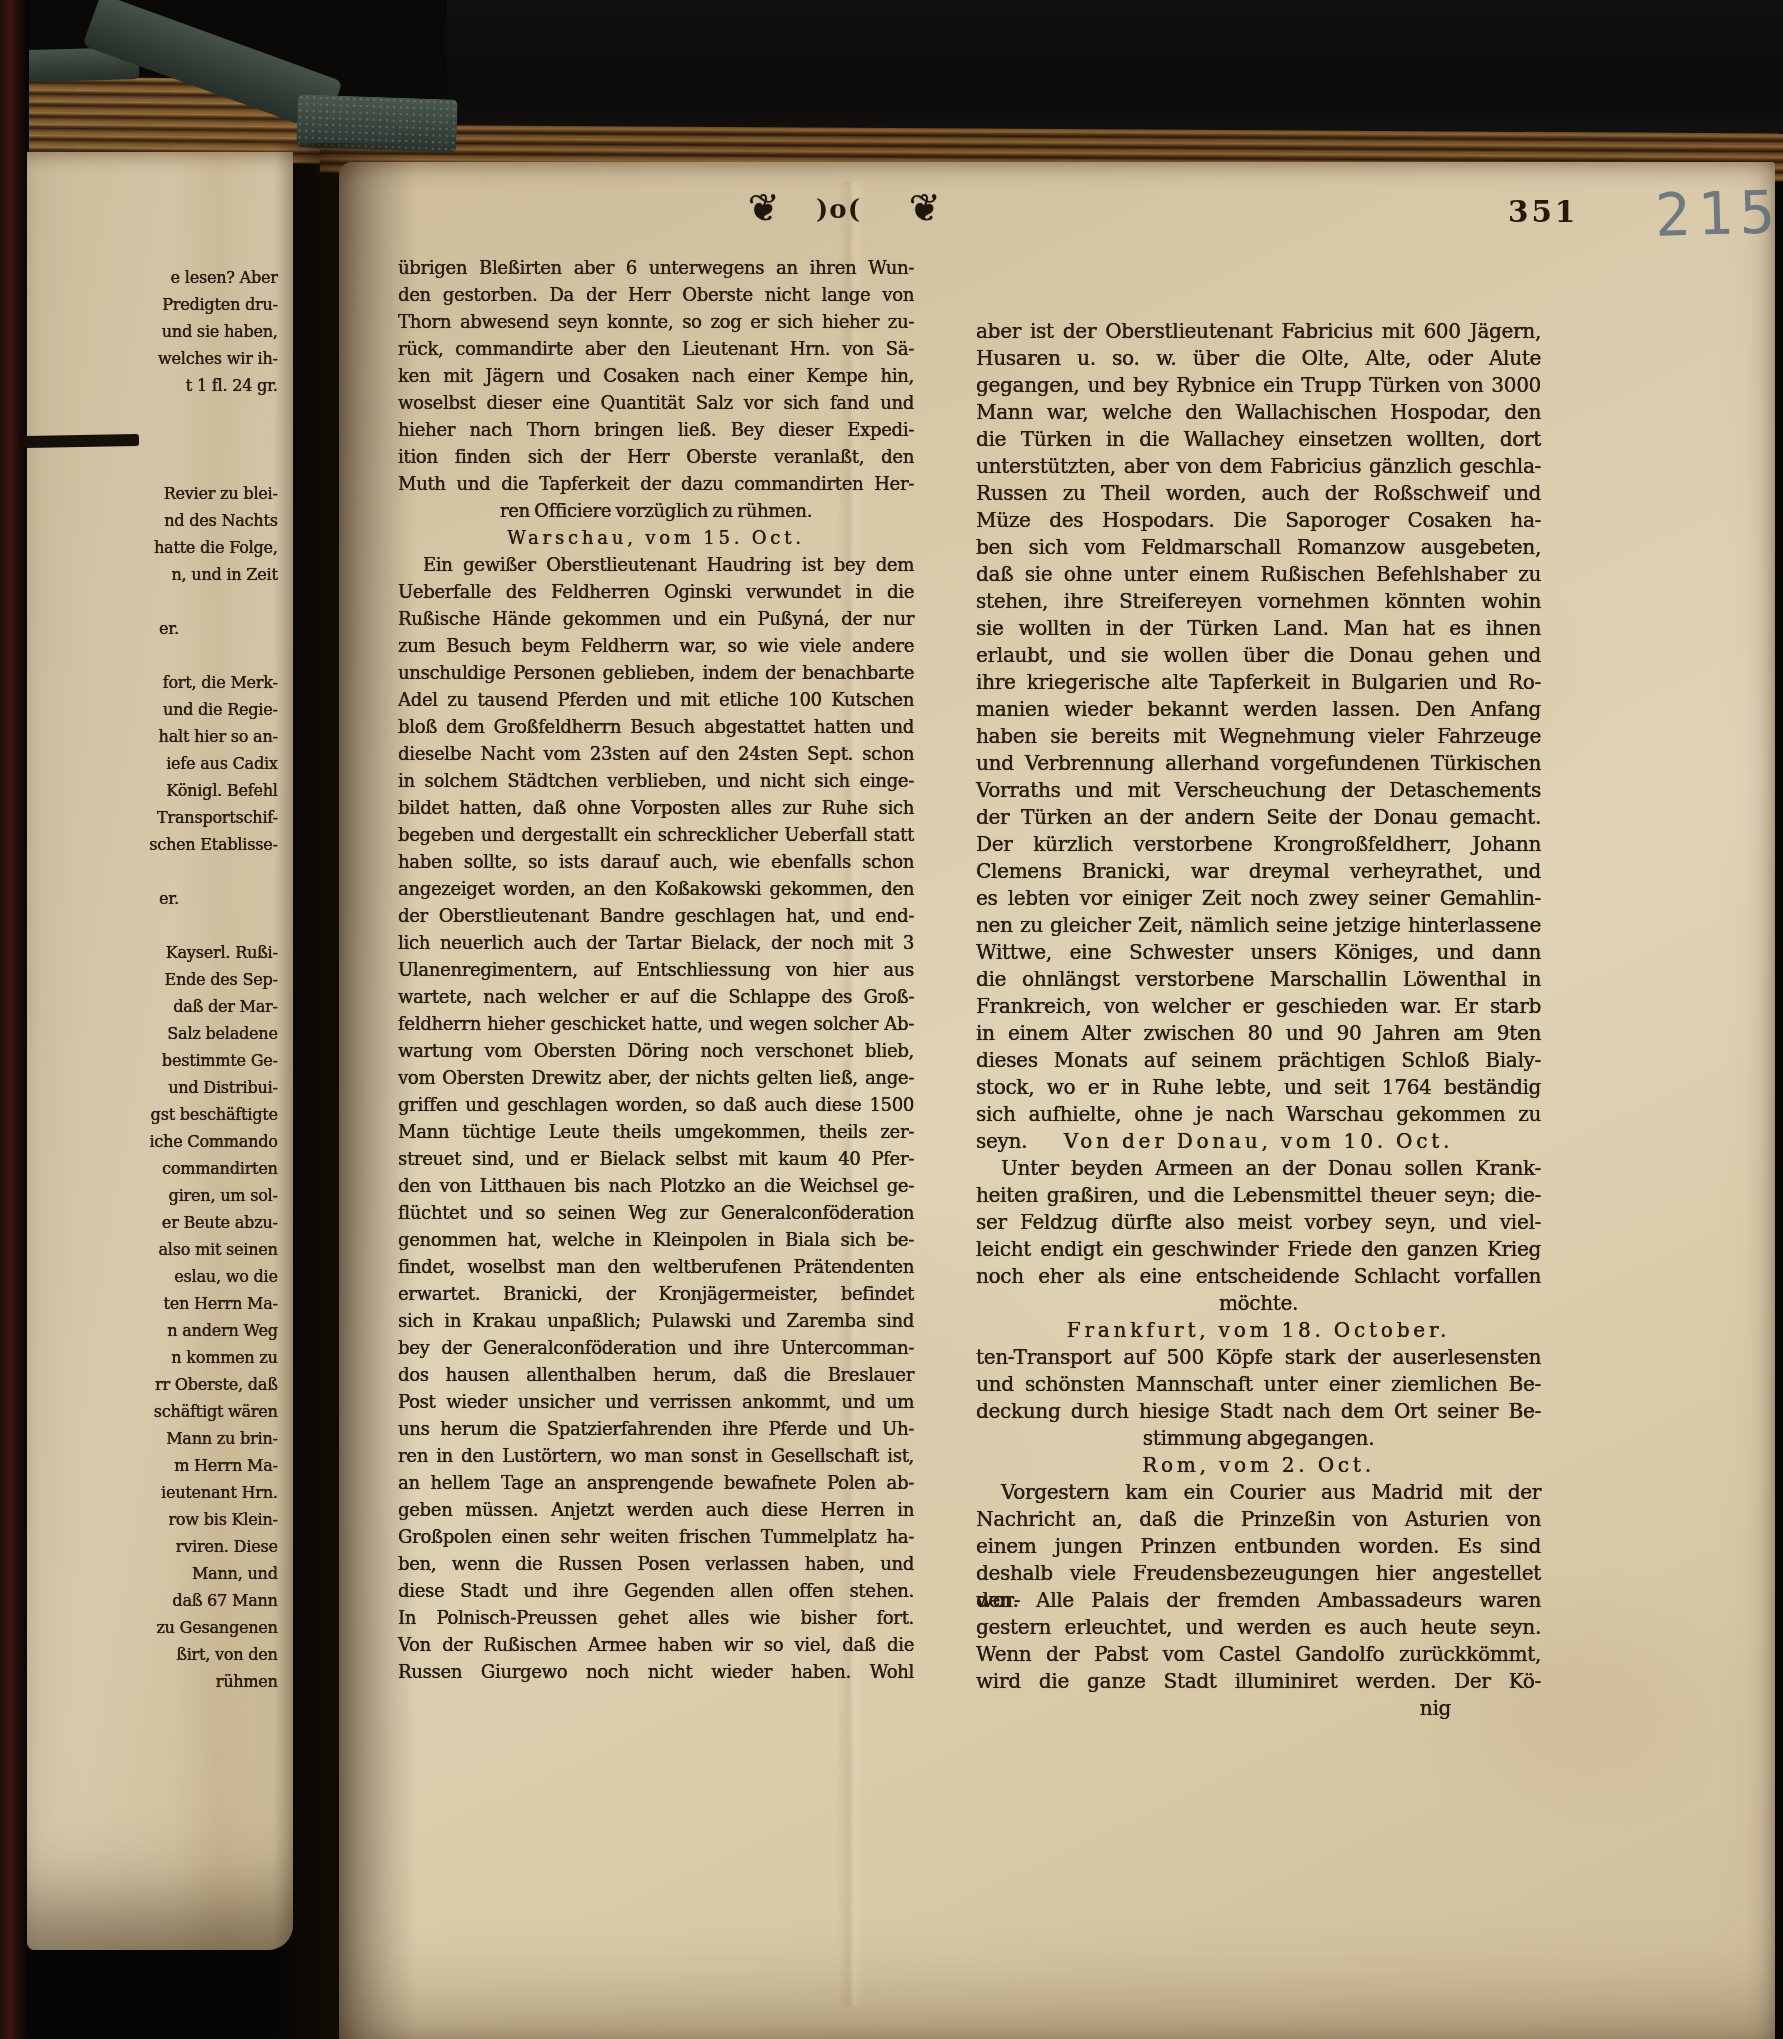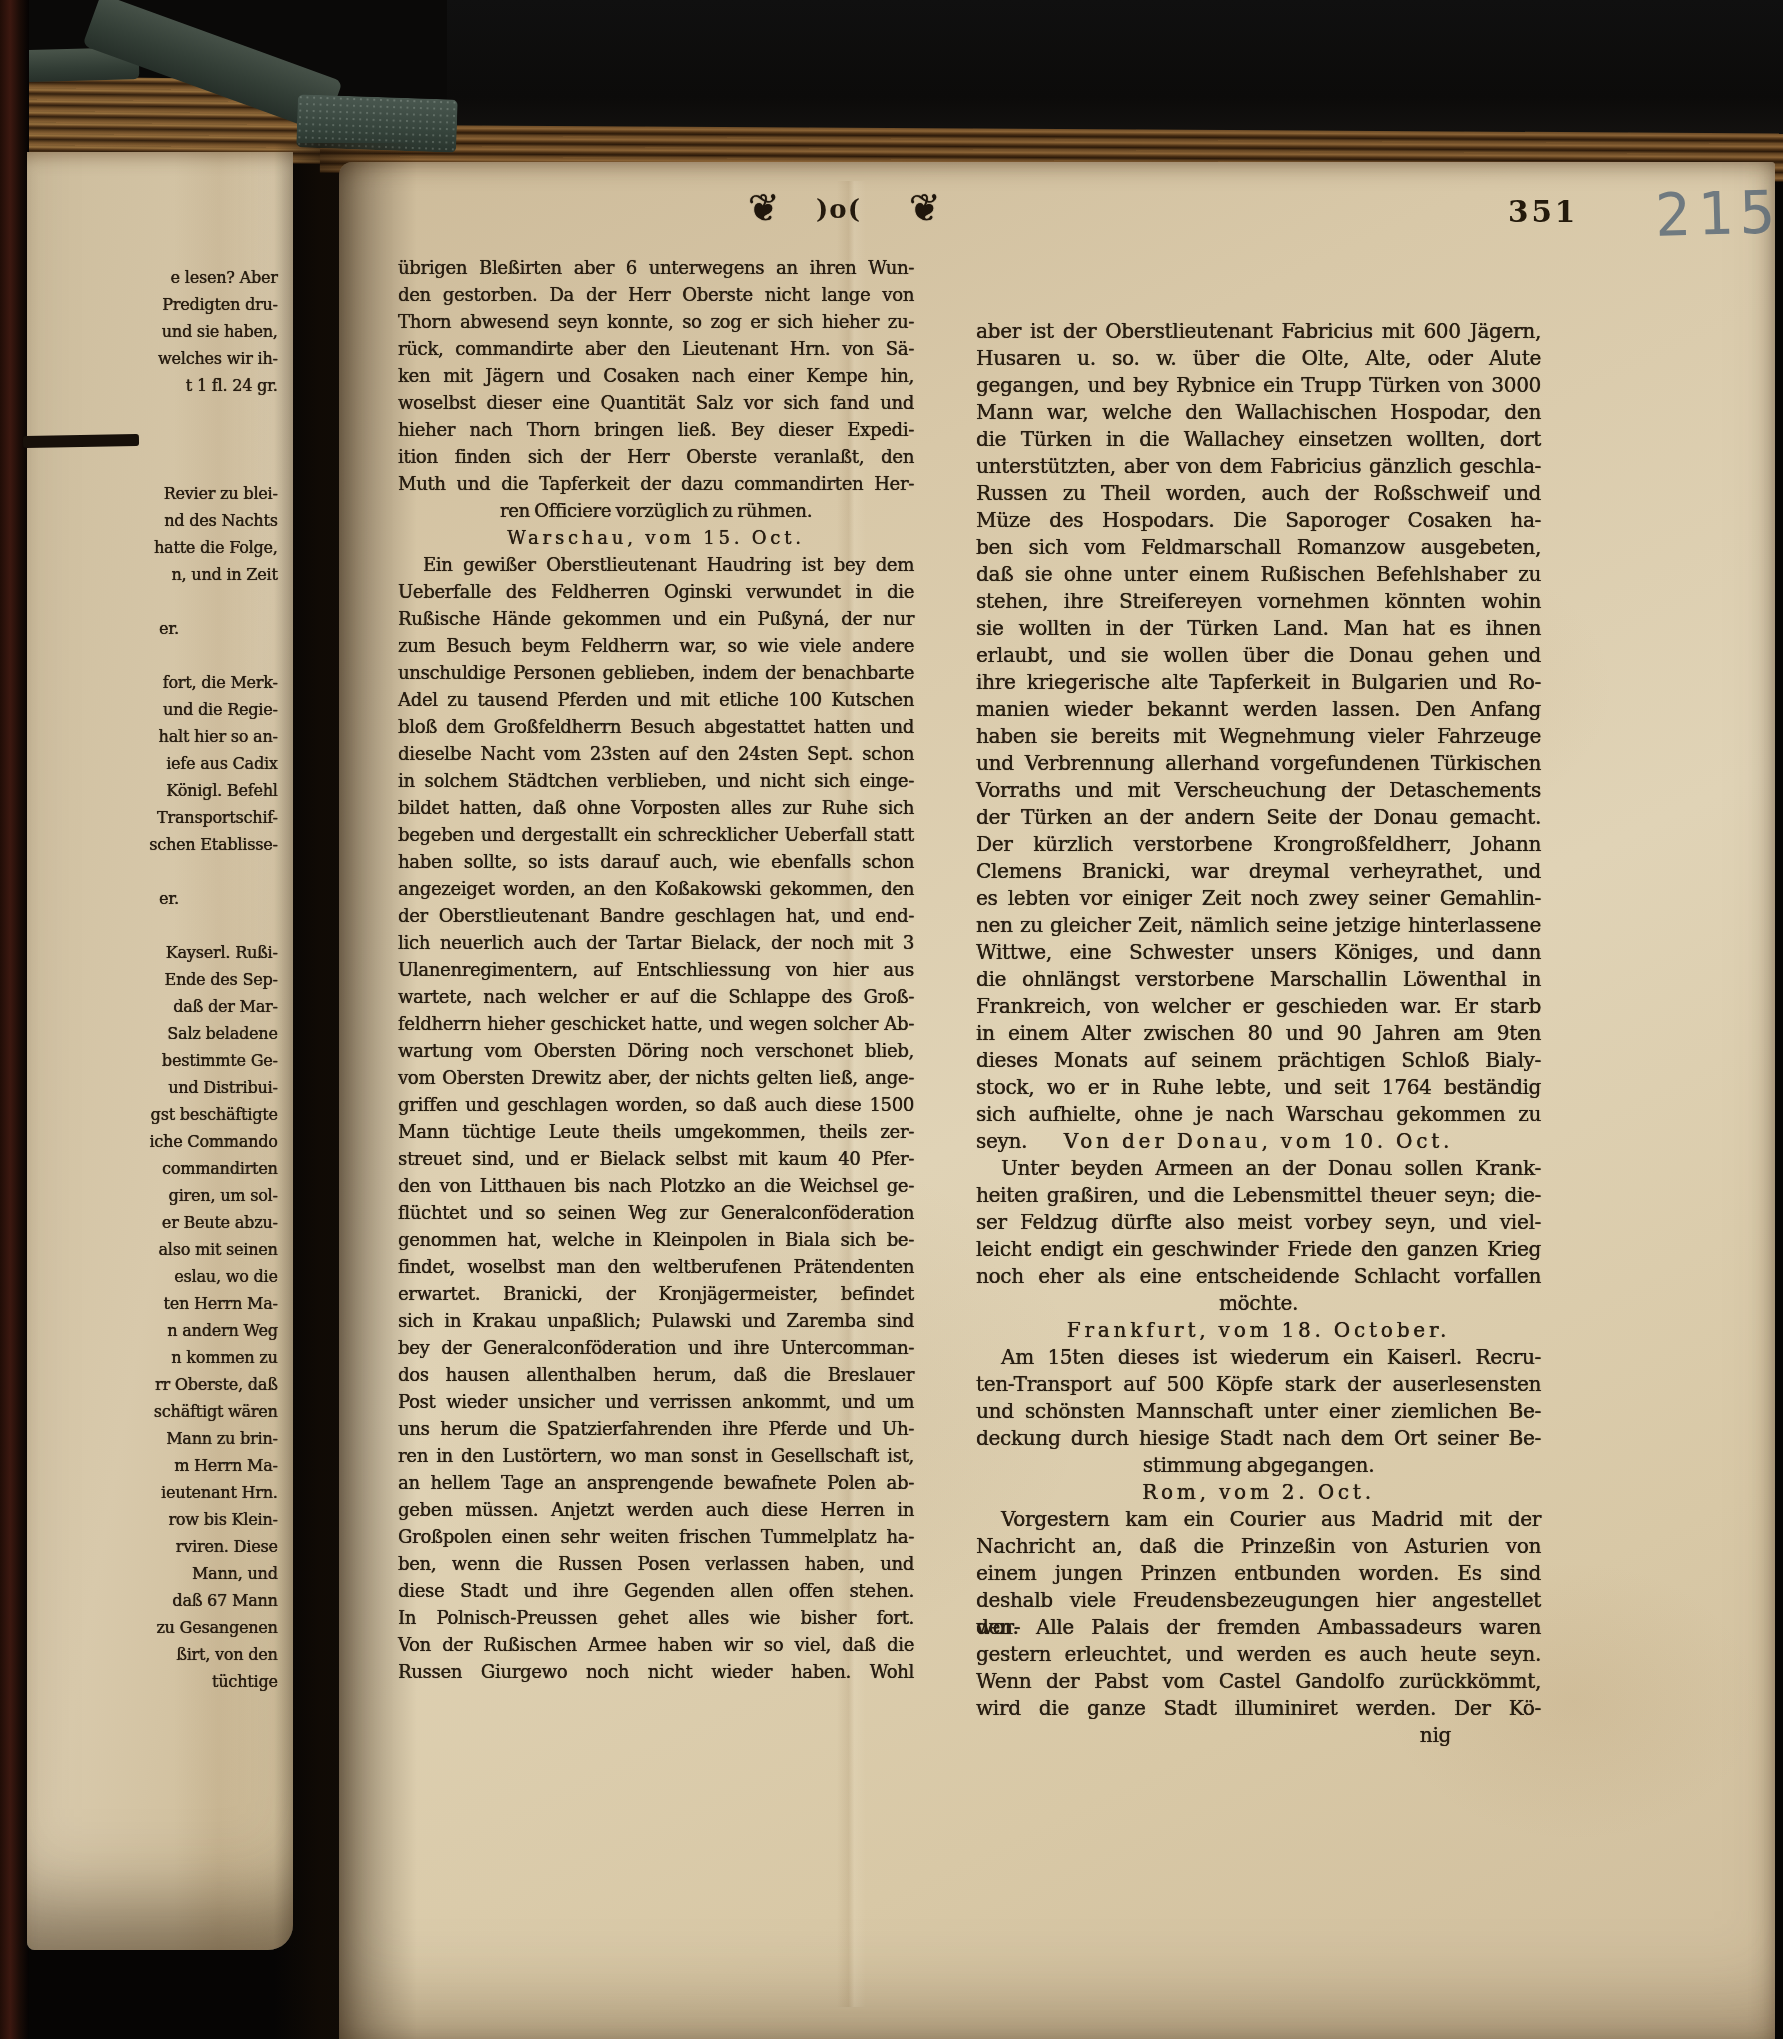--- a/index.html
+++ b/index.html
@@ -142,21 +142,21 @@
       <div class="tl r">schäftigt wären</div>
       <div class="tl r">Mann zu brin-</div>
       <div class="tl r">m Herrn Ma-</div>
       <div class="tl r">ieutenant Hrn.</div>
       <div class="tl r">row bis Klein-</div>
       <div class="tl r">rviren.  Diese</div>
       <div class="tl r">Mann,  und</div>
       <div class="tl r">daß 67 Mann</div>
       <div class="tl r">zu Gesangenen</div>
       <div class="tl r">ßirt,  von den</div>
-      <div class="tl r">tüchtige</div>
+      <div class="tl r">rühmen</div>
     </div>
 
   <div class="txt col colL">
       <div class="tl j">übrigen Bleßirten aber 6 unterwegens an ihren Wun-</div>
       <div class="tl j">den gestorben. Da der Herr Oberste nicht lange von</div>
       <div class="tl j">Thorn abwesend seyn konnte, so zog er sich hieher zu-</div>
       <div class="tl j">rück, commandirte aber den Lieutenant Hrn. von Sä-</div>
       <div class="tl j">ken mit Jägern und Cosaken nach einer Kempe hin,</div>
       <div class="tl j">woselbst dieser eine Quantität Salz vor sich fand und</div>
       <div class="tl j">hieher nach Thorn bringen ließ. Bey dieser Expedi-</div>
@@ -239,21 +239,20 @@
       <div class="tl j">stock, wo er in Ruhe lebte, und seit 1764 beständig</div>
       <div class="tl j">sich aufhielte, ohne je nach Warschau gekommen zu seyn.</div>
       <div class="tl c">Von der Donau, vom 10. Oct.</div>
       <div class="tl i">Unter beyden Armeen an der Donau sollen Krank-</div>
       <div class="tl j">heiten graßiren, und die Lebensmittel theuer seyn; die-</div>
       <div class="tl j">ser Feldzug dürfte also meist vorbey seyn, und viel-</div>
       <div class="tl j">leicht endigt ein geschwinder Friede den ganzen Krieg</div>
       <div class="tl j">noch eher als eine entscheidende Schlacht vorfallen</div>
       <div class="tl l">möchte.</div>
       <div class="tl c">Frankfurt, vom 18. October.</div>
-      <div class="tl i">Am 15ten dieses ist wiederum ein Kaiserl. Recru-</div>
       <div class="tl j">ten-Transport auf 500 Köpfe stark der auserlesensten</div>
       <div class="tl j">und schönsten Mannschaft unter einer ziemlichen Be-</div>
       <div class="tl j">deckung durch hiesige Stadt nach dem Ort seiner Be-</div>
       <div class="tl l">stimmung abgegangen.</div>
       <div class="tl c">Rom, vom 2. Oct.</div>
       <div class="tl i">Vorgestern kam ein Courier aus Madrid mit der</div>
       <div class="tl j">Nachricht an, daß die Prinzeßin von Asturien von</div>
       <div class="tl j">einem jungen Prinzen entbunden worden. Es sind</div>
       <div class="tl j">deshalb viele Freudensbezeugungen hier angestellet wor-</div>
       <div class="tl j">den. Alle Palais der fremden Ambassadeurs waren</div>

